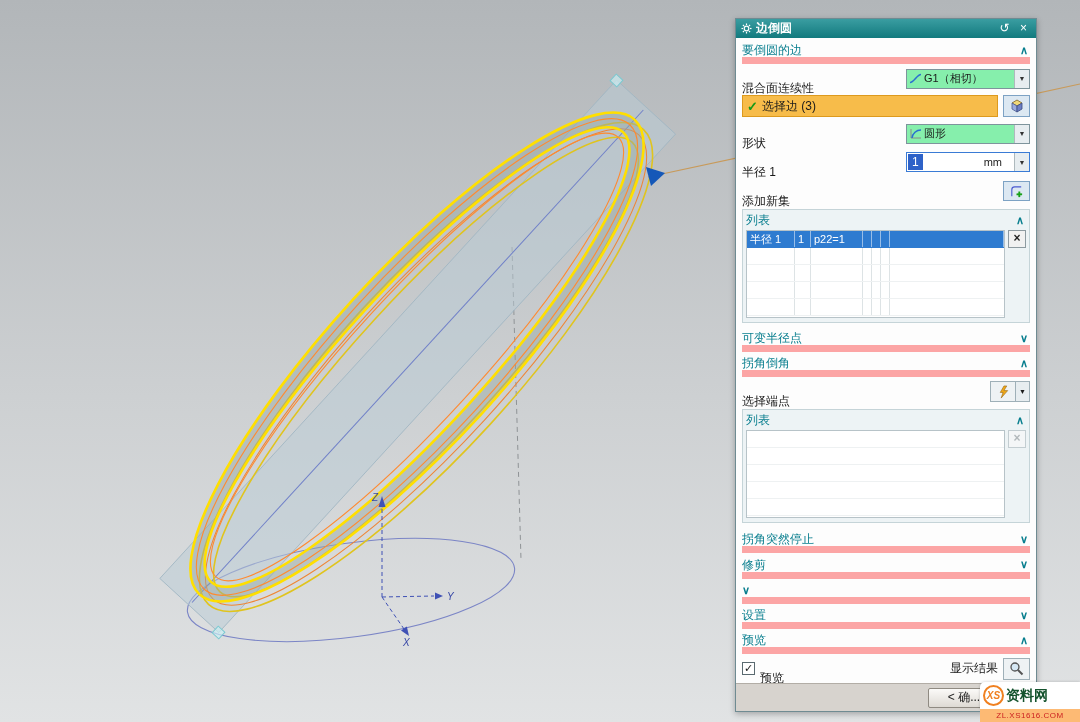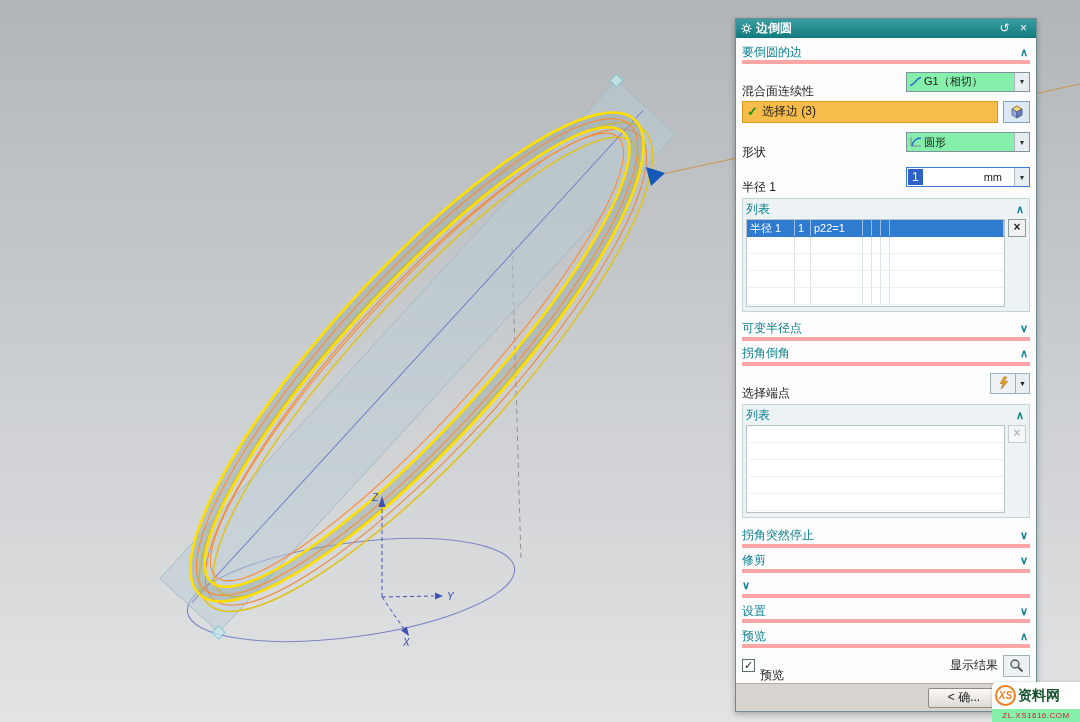--- a/index.html
+++ b/index.html
@@ -14,21 +14,21 @@
     box-shadow:0 2px 6px rgba(0,0,0,.28); display:flex; flex-direction:column;
     font-size:12px; color:#1a1a1a; }
   .titlebar { height:19px; flex:0 0 19px; background:linear-gradient(#3a9da1,#127a7e);
     color:#fff; display:flex; align-items:center; padding:0 5px; gap:4px; }
   .titlebar .ttl { font-weight:bold; font-size:12px; flex:1; }
   .tb-btn { width:15px; text-align:center; cursor:default; font-size:12px; line-height:15px; }
 
   .dbody { flex:1; padding:2px 6px 0 6px; display:flex; flex-direction:column; overflow:hidden; }
 
   .sec-header { display:flex; align-items:center; min-height:20px;
-    border-bottom:4px solid #fca5a5; color:#0a7f8f; margin-top:5px; }
+    border-bottom:7px solid #fca5a5; color:#0a7f8f; margin-top:5px; }
   .sec-header .sh-label { flex:1; }
   .chev { color:#0a7f8f; font-size:11px; font-weight:bold; padding-right:2px; }
 
   .row { display:flex; align-items:center; min-height:26px; }
   .row .lbl { flex:1;margin-top:20px; }
 
   .combo { width:124px; height:20px; background:#86efac; border:1px solid #7e949c;
     display:flex; align-items:center; padding-left:2px; }
   .combo .ctext { flex:1; font-size:11px; white-space:nowrap; overflow:hidden; padding-left:2px; }
   .arrowbox { width:15px; height:100%; border-left:1px solid #aeb9bd; background:#e7edf0;
@@ -72,29 +72,29 @@
 
   .checkbox { width:13px; height:13px; background:#fff; border:1px solid #5a6a70;
     font-size:11px; line-height:11px; text-align:center; color:#1a1a1a; margin-right:5px; }
 
   .dfooter { flex:0 0 28px; background:#d7d3ce; border-top:1px solid #b2ada6;
     display:flex; align-items:center; justify-content:flex-end; padding-right:36px; }
   .ok-btn { height:20px; min-width:72px; background:linear-gradient(#fbfaf8,#dedad4);
     border:1px solid #8f8a82; border-radius:2px; font-size:12px; padding:0 8px; color:#222; }
 
   
-  .watermark { position:absolute; right:0; bottom:0; width:88px; height:40px; z-index:3; }
+  .watermark { position:absolute; right:0; bottom:0; width:100px; height:40px; z-index:3; }
   .wm-top { height:27px; background:#fff; border-radius:5px 0 0 0;
     display:flex; align-items:center; padding-left:3px; gap:2px;
     box-shadow:0 0 3px rgba(0,0,0,.2); }
   .wm-logo { width:21px; height:21px; border:2px solid #f08020; border-radius:50%;
     color:#f08020; font-style:italic; font-weight:bold; font-size:10px;
     display:flex; align-items:center; justify-content:center; }
   .wm-brand { color:#14532d; font-weight:bold; font-size:14px; }
-  .wm-bottom { height:13px; background:#86efac; color:#c22; font-size:8px;
+  .wm-bottom { height:13px; background:#fdba74; color:#c22; font-size:8px;
     letter-spacing:.5px; text-align:center; line-height:13px; }
 </style>
 </head>
 <body>
 
 <div id="stage">
 
   <svg id="viewport-svg" width="1080" height="722" viewBox="0 0 1080 722">
     <defs>
       <linearGradient id="bgGrad" x1="0" y1="0" x2="0" y2="1">
@@ -234,20 +234,34 @@
 
       <div class="row">
         <span class="lbl">半径 1</span>
         <div class="input-combo">
           <span class="sel-text">1</span>
           <span class="unit">mm</span>
           <span class="arrowbox">▼</span>
         </div>
       </div>
 
+      <div class="row" style="min-height:22px">
+        <span class="lbl">添加新集</span>
+        <div class="tool-btn" style="height:20px">
+          <span style="display:flex">
+            <svg width="15" height="15" viewBox="0 0 16 16">
+              <path d="M3,13 L3,6 Q3,3 6,3 L13,3" stroke="#4a5ad0" stroke-width="1.2" fill="none"></path>
+              <g stroke="#18a018" stroke-width="2">
+                <line x1="11" y1="8" x2="11" y2="14"></line>
+                  <line x1="8" y1="11" x2="14" y2="11"></line>
+              </g>
+            </svg>
+          </span>
+        </div>
+      </div>
 
       <div class="group-box">
         <div class="sub-header">
           <span class="sh-label">列表</span>
           <span class="chev">∧</span>
         </div>
         <div class="list-area">
           <div class="dtable">
             <div class="trow sel">
               <span class="tcell c1">半径 1</span>

